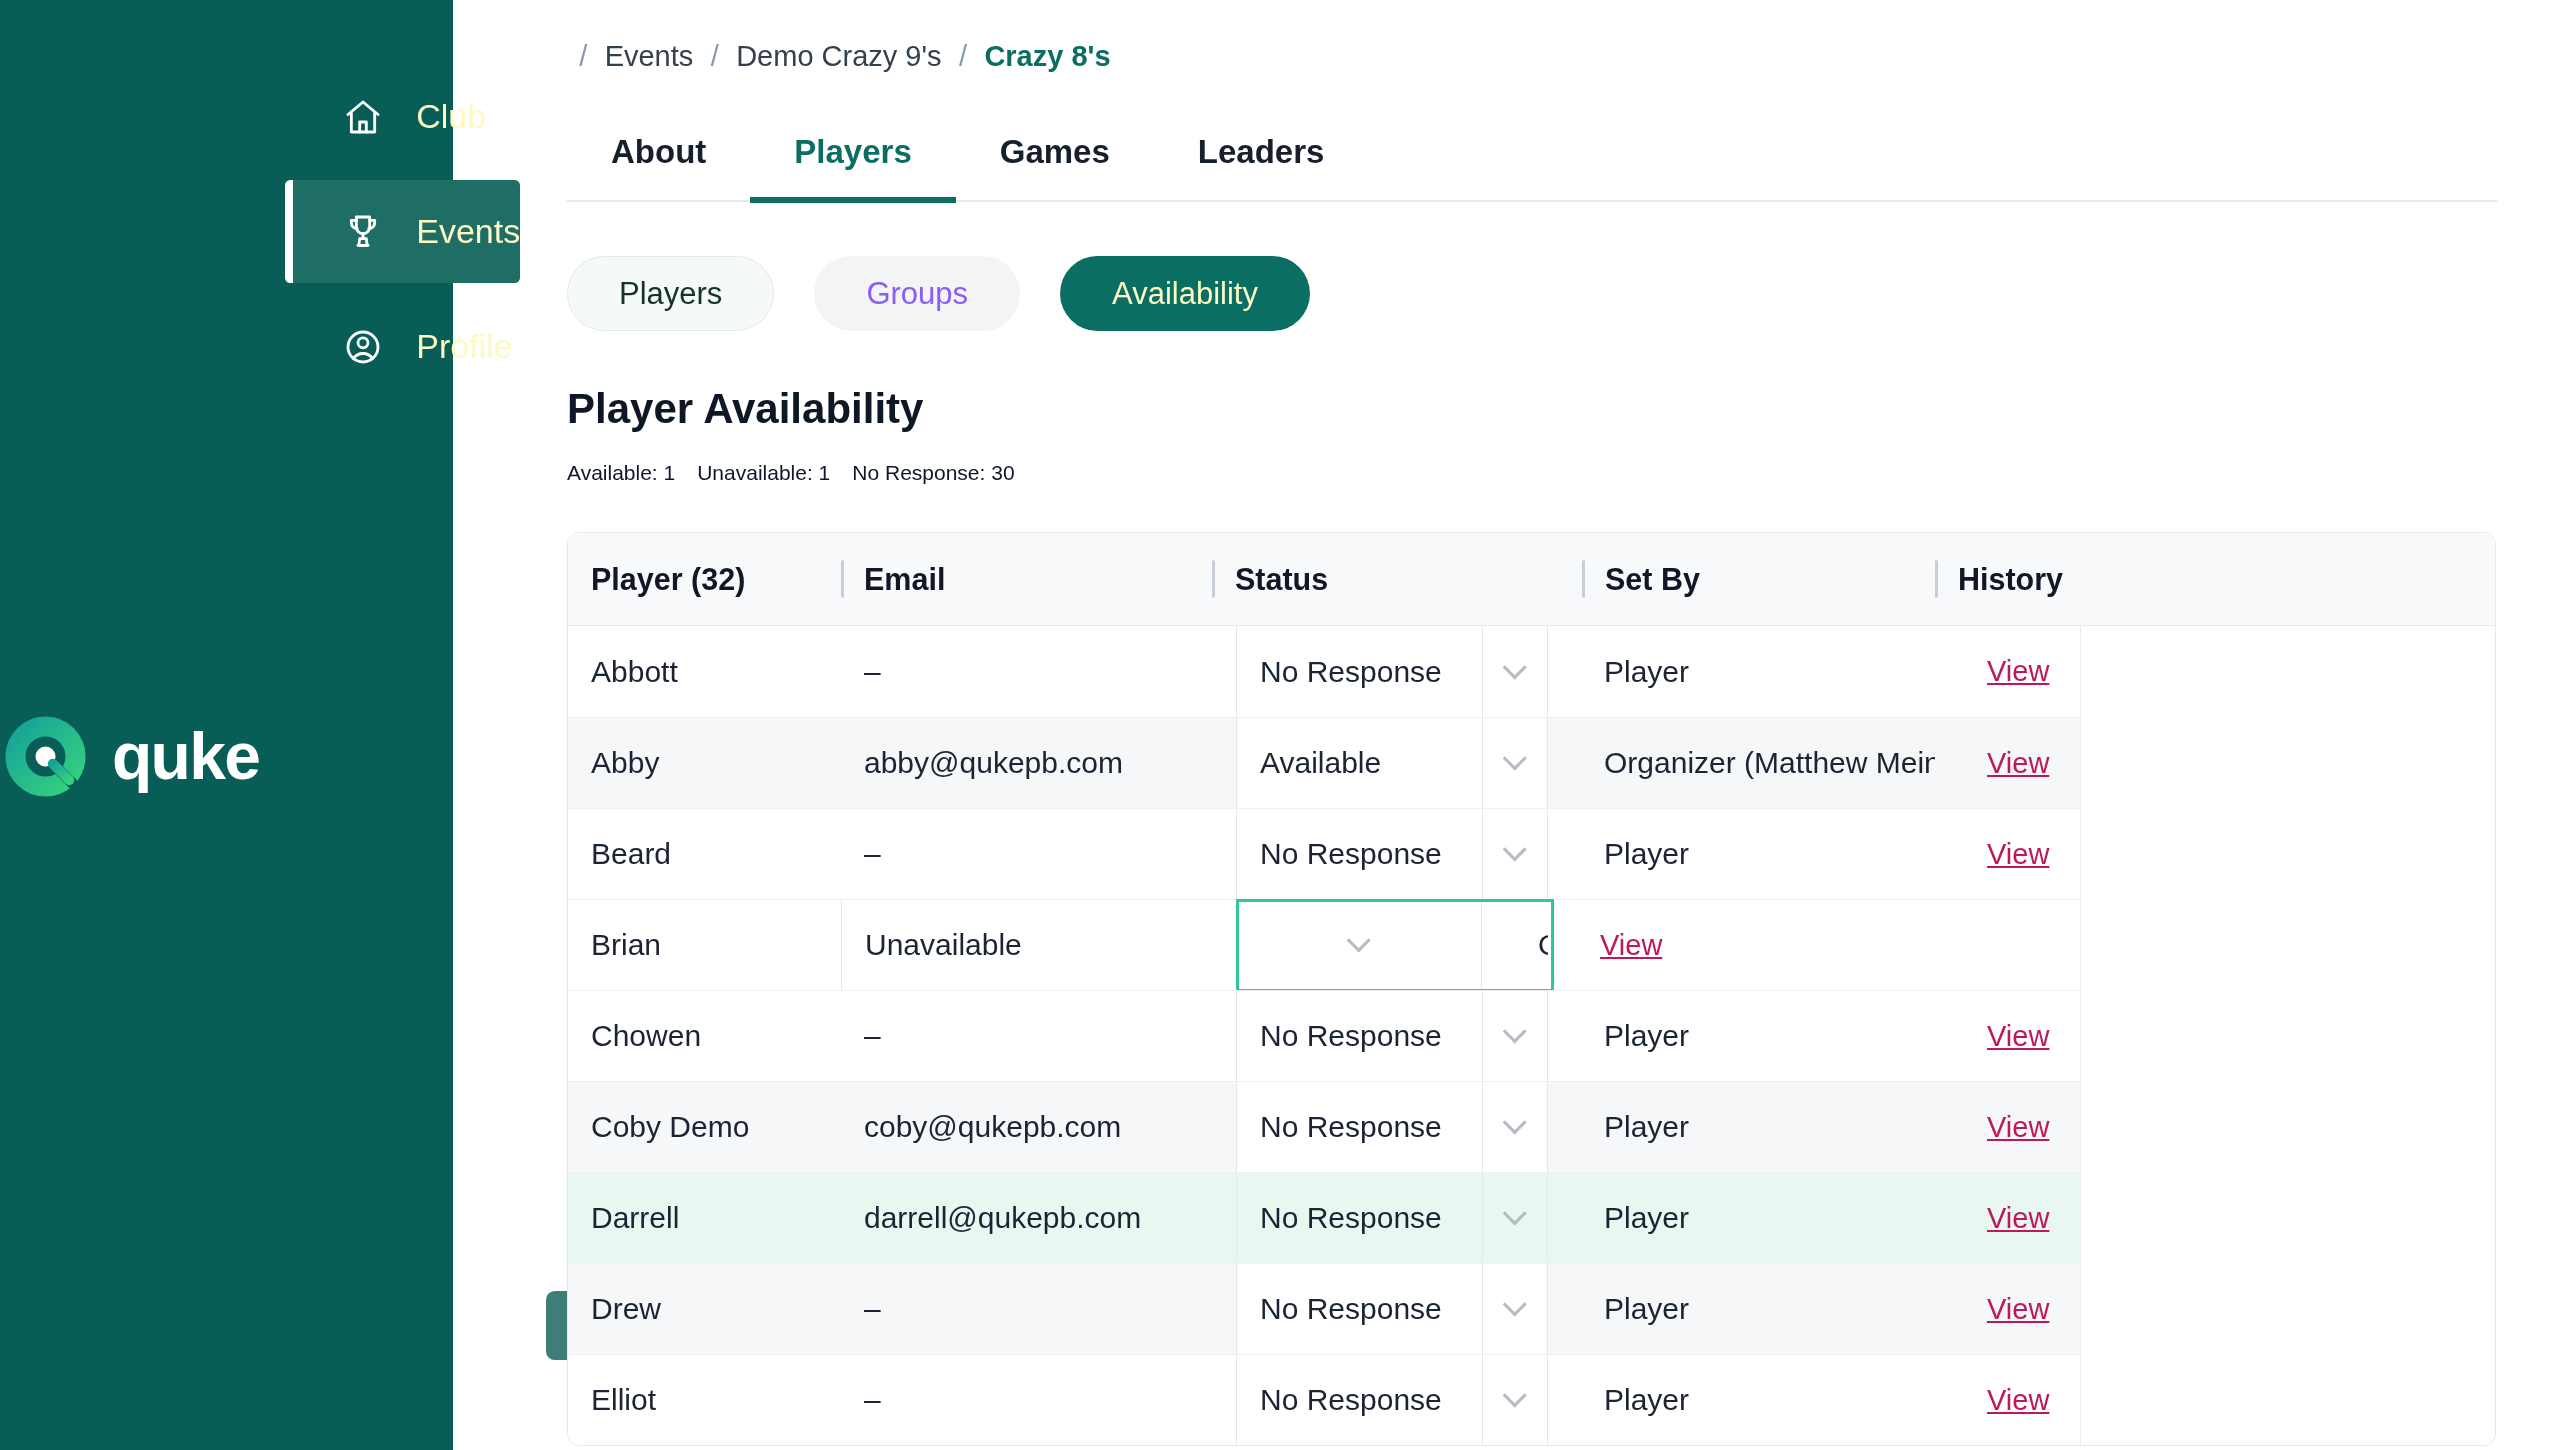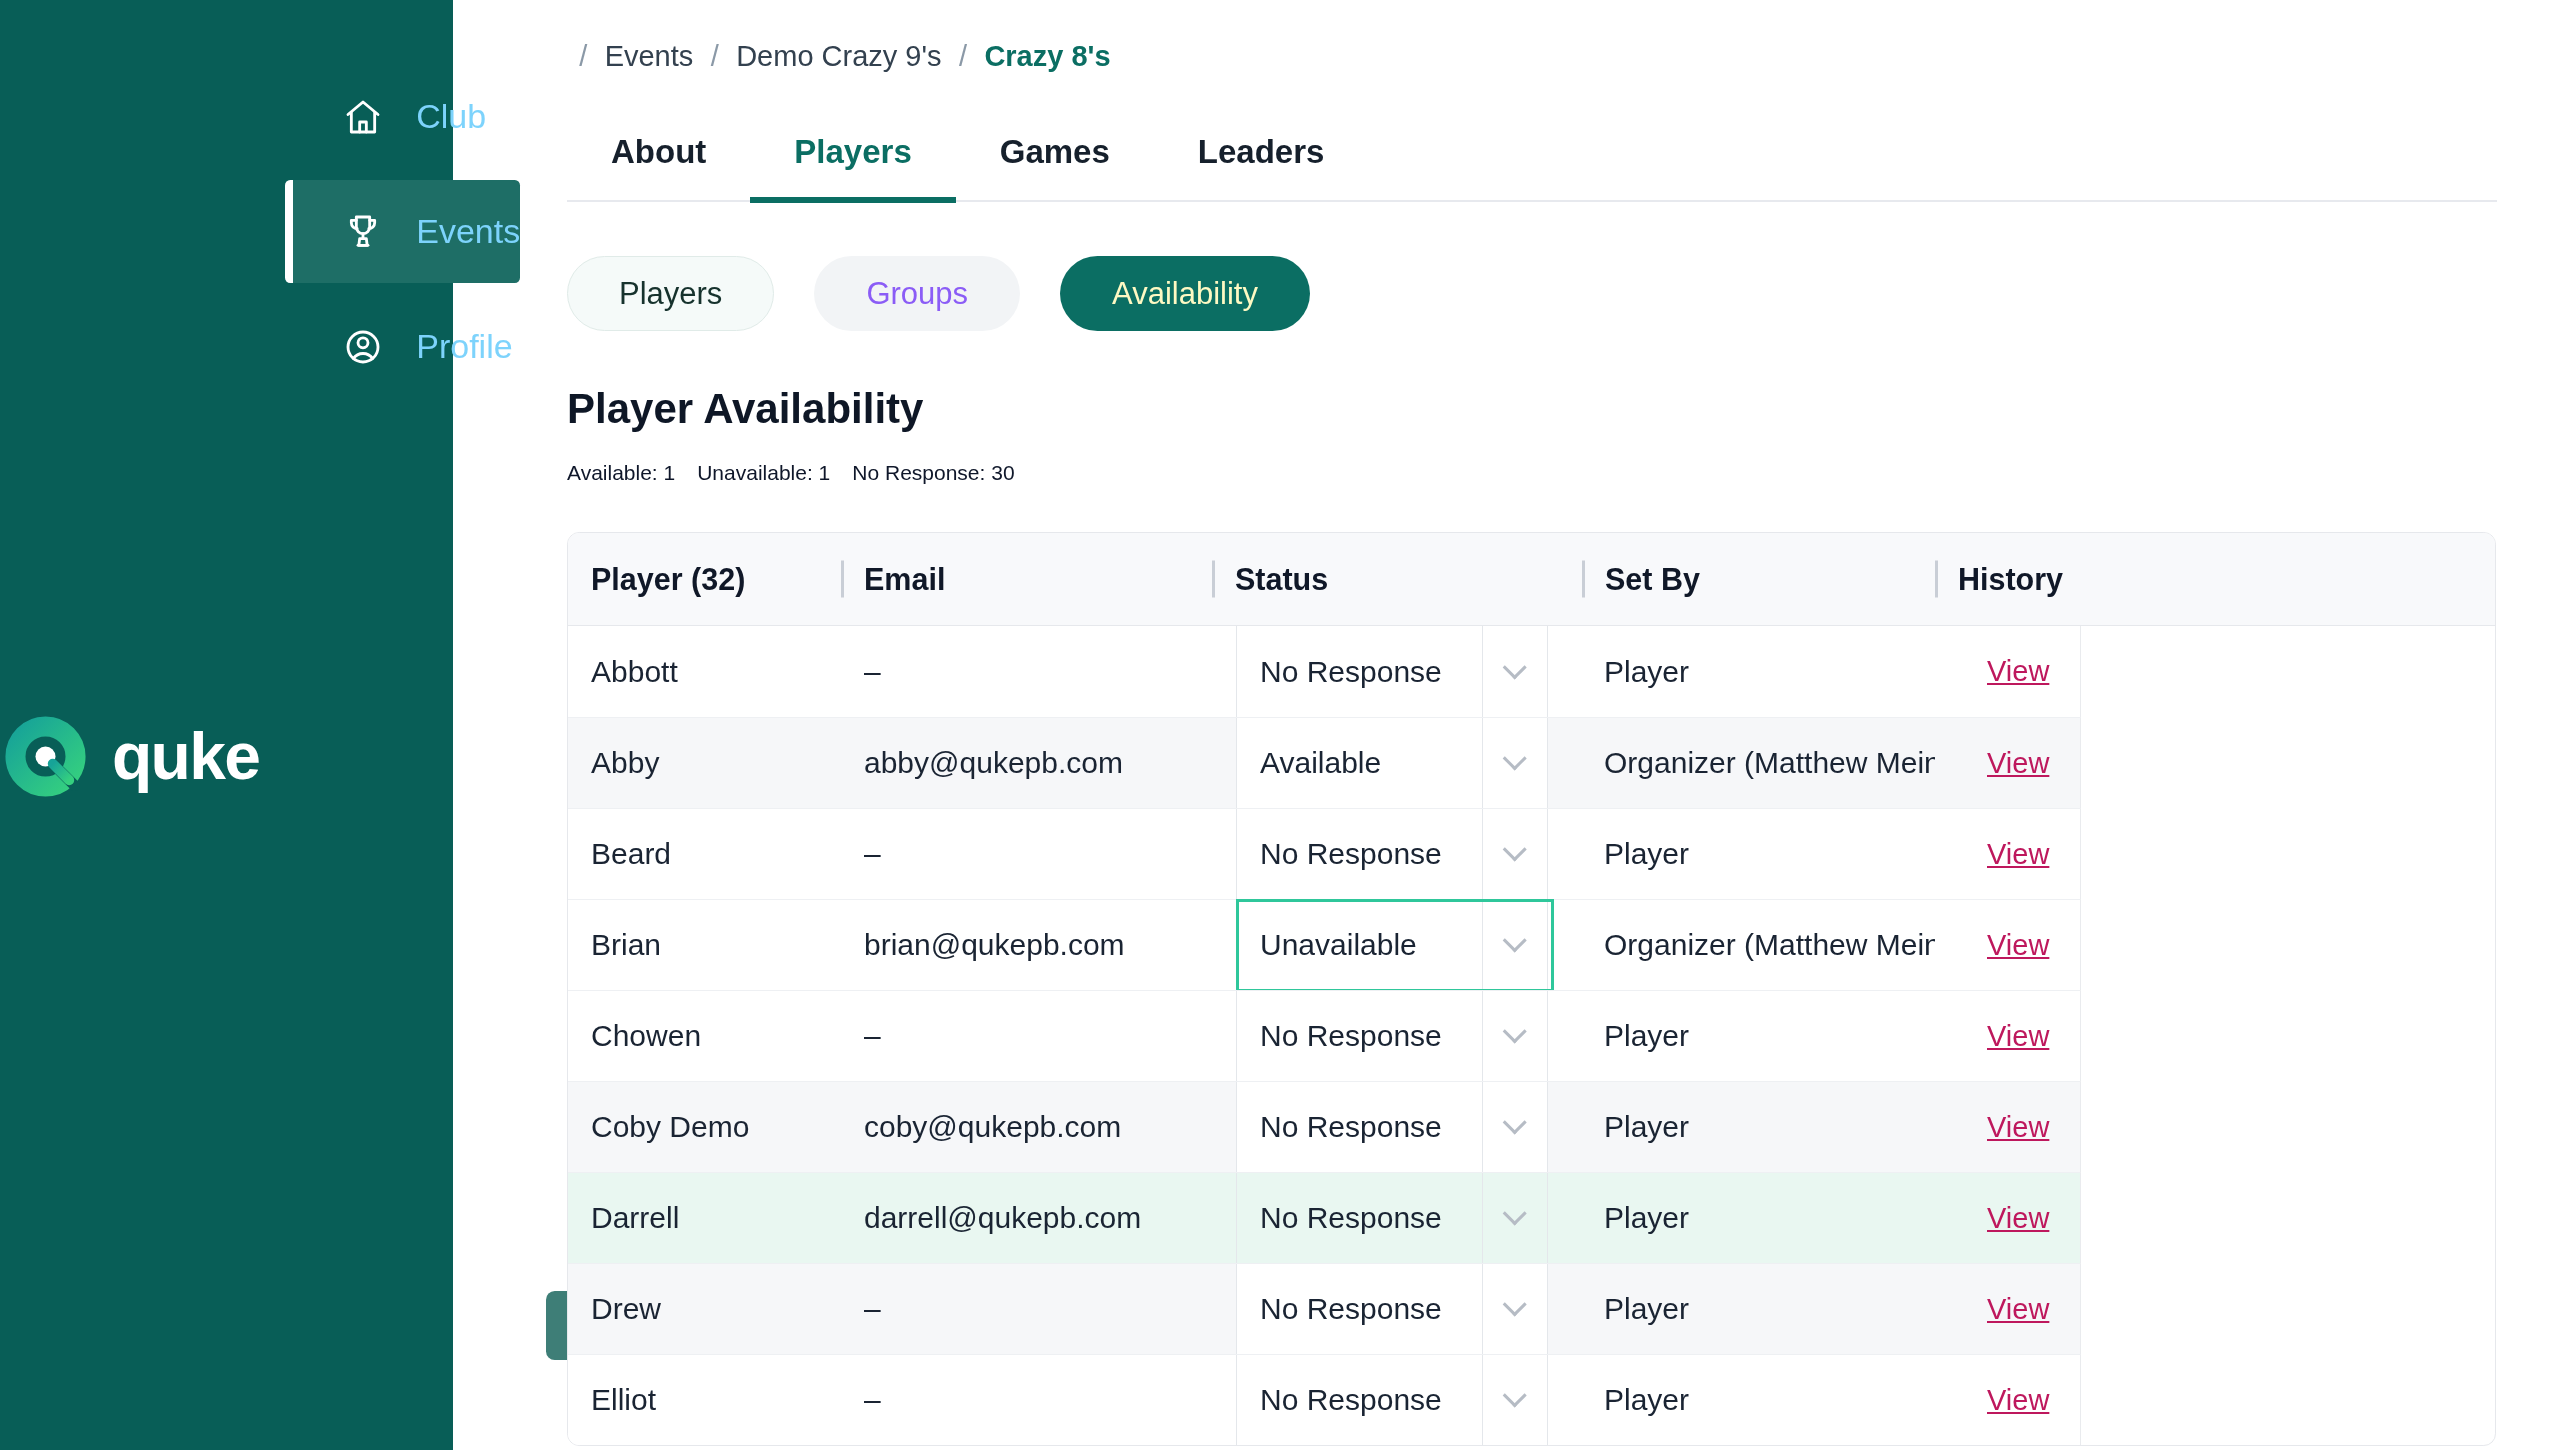--- a/index.html
+++ b/index.html
@@ -17,21 +17,21 @@
     display:flex; 
   }
   .logo { display:flex; align-items:center; justify-content:center; gap:21px; padding-top:61px; }
   .logo-icon { width:91px; height:91px; }
   .logo-text { font-size:66px; font-weight:bold; letter-spacing:-1.7px; color:#fff; }
 
   .nav { margin-top:65px; display:flex; flex-direction:column; gap:12.2px; }
   .nav-item {
     position:relative; margin:0 26px; height:103px; border-radius:5.2px;
     display:flex; align-items:center; gap:33px; padding-left:58px;
-    font-size:34px; color:#7dd3fc; cursor:pointer;
+    font-size:34px; color:#fef9c3; cursor:pointer;
   }
   .nav-item.active { background:#1E6E66; }
   .nav-item.active::before {
     content:''; position:absolute; left:0; top:0; bottom:0; width:7.8px;
     background:#fff; border-radius:5.2px 0 0 5.2px;
   }
   .nav-icon { width:40px; height:40px; display:flex; align-items:center; }
   .nav-icon svg { width:40px; height:40px; }
 
   .sidebar-bottom {
@@ -264,21 +264,20 @@
           <span class="chev"></span>
         </div>
       <div class="cell c-setby">Player</div>
       <div class="cell c-history">
           <a class="view-link">View</a>
         </div>
     </div>
 
     <div class="trow highlight">
       <div class="cell">Brian</div>
-      <div class="cell">brian@qukepb.com</div>
       <div class="cell c-status">
           <span>Unavailable</span>
         </div>
       <div class="cell c-chev">
           <span class="chev"></span>
         </div>
       <div class="cell c-setby">Organizer (Matthew Meinza</div>
       <div class="cell c-history">
           <a class="view-link">View</a>
         </div>

